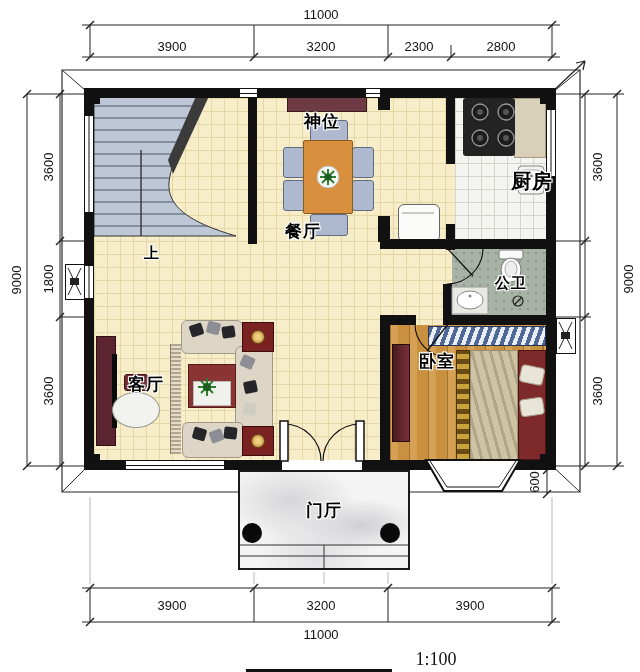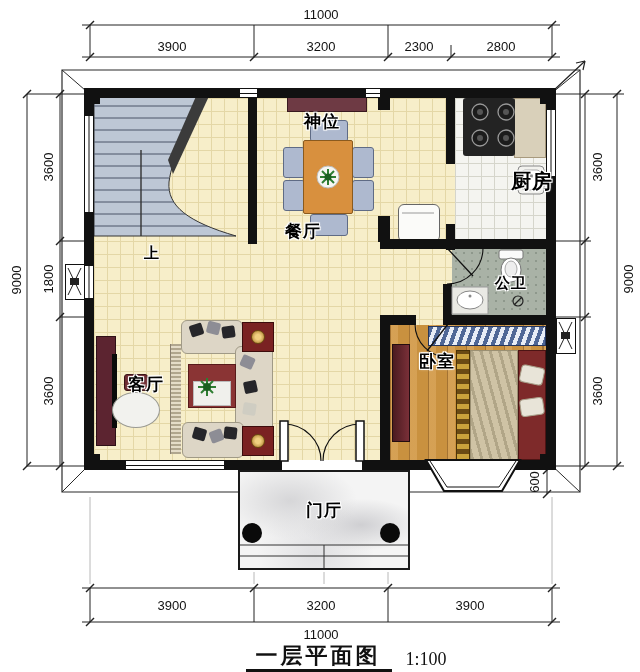--- a/index.html
+++ b/index.html
@@ -371,16 +371,15 @@
   <span class="dim" style="left:321px;top:634px;">11000</span>
   <span class="dim v" style="left:16px;top:280px;">9000</span>
   <span class="dim v" style="left:48px;top:167px;">3600</span>
   <span class="dim v" style="left:48px;top:279px;">1800</span>
   <span class="dim v" style="left:48px;top:391px;">3600</span>
   <span class="dim v" style="left:597px;top:167px;">3600</span>
   <span class="dim v" style="left:597px;top:391px;">3600</span>
   <span class="dim v" style="left:628px;top:279px;">9000</span>
   <span class="dim v" style="left:534px;top:482px;">600</span>
 
-  <span class="title-cn" style="left:318px;top:656px;">一层平面图</span>
-  <span class="title-scale" style="left:426px;top:659px;">1:100</span>
+  <span class="title-scale" style="left:436px;top:659px;">1:100</span>
   <div class="abs" style="left:246px;top:669px;width:146px;height:3px;background:#111;z-index:9;"></div>
 </div>
 
 </body></html>

